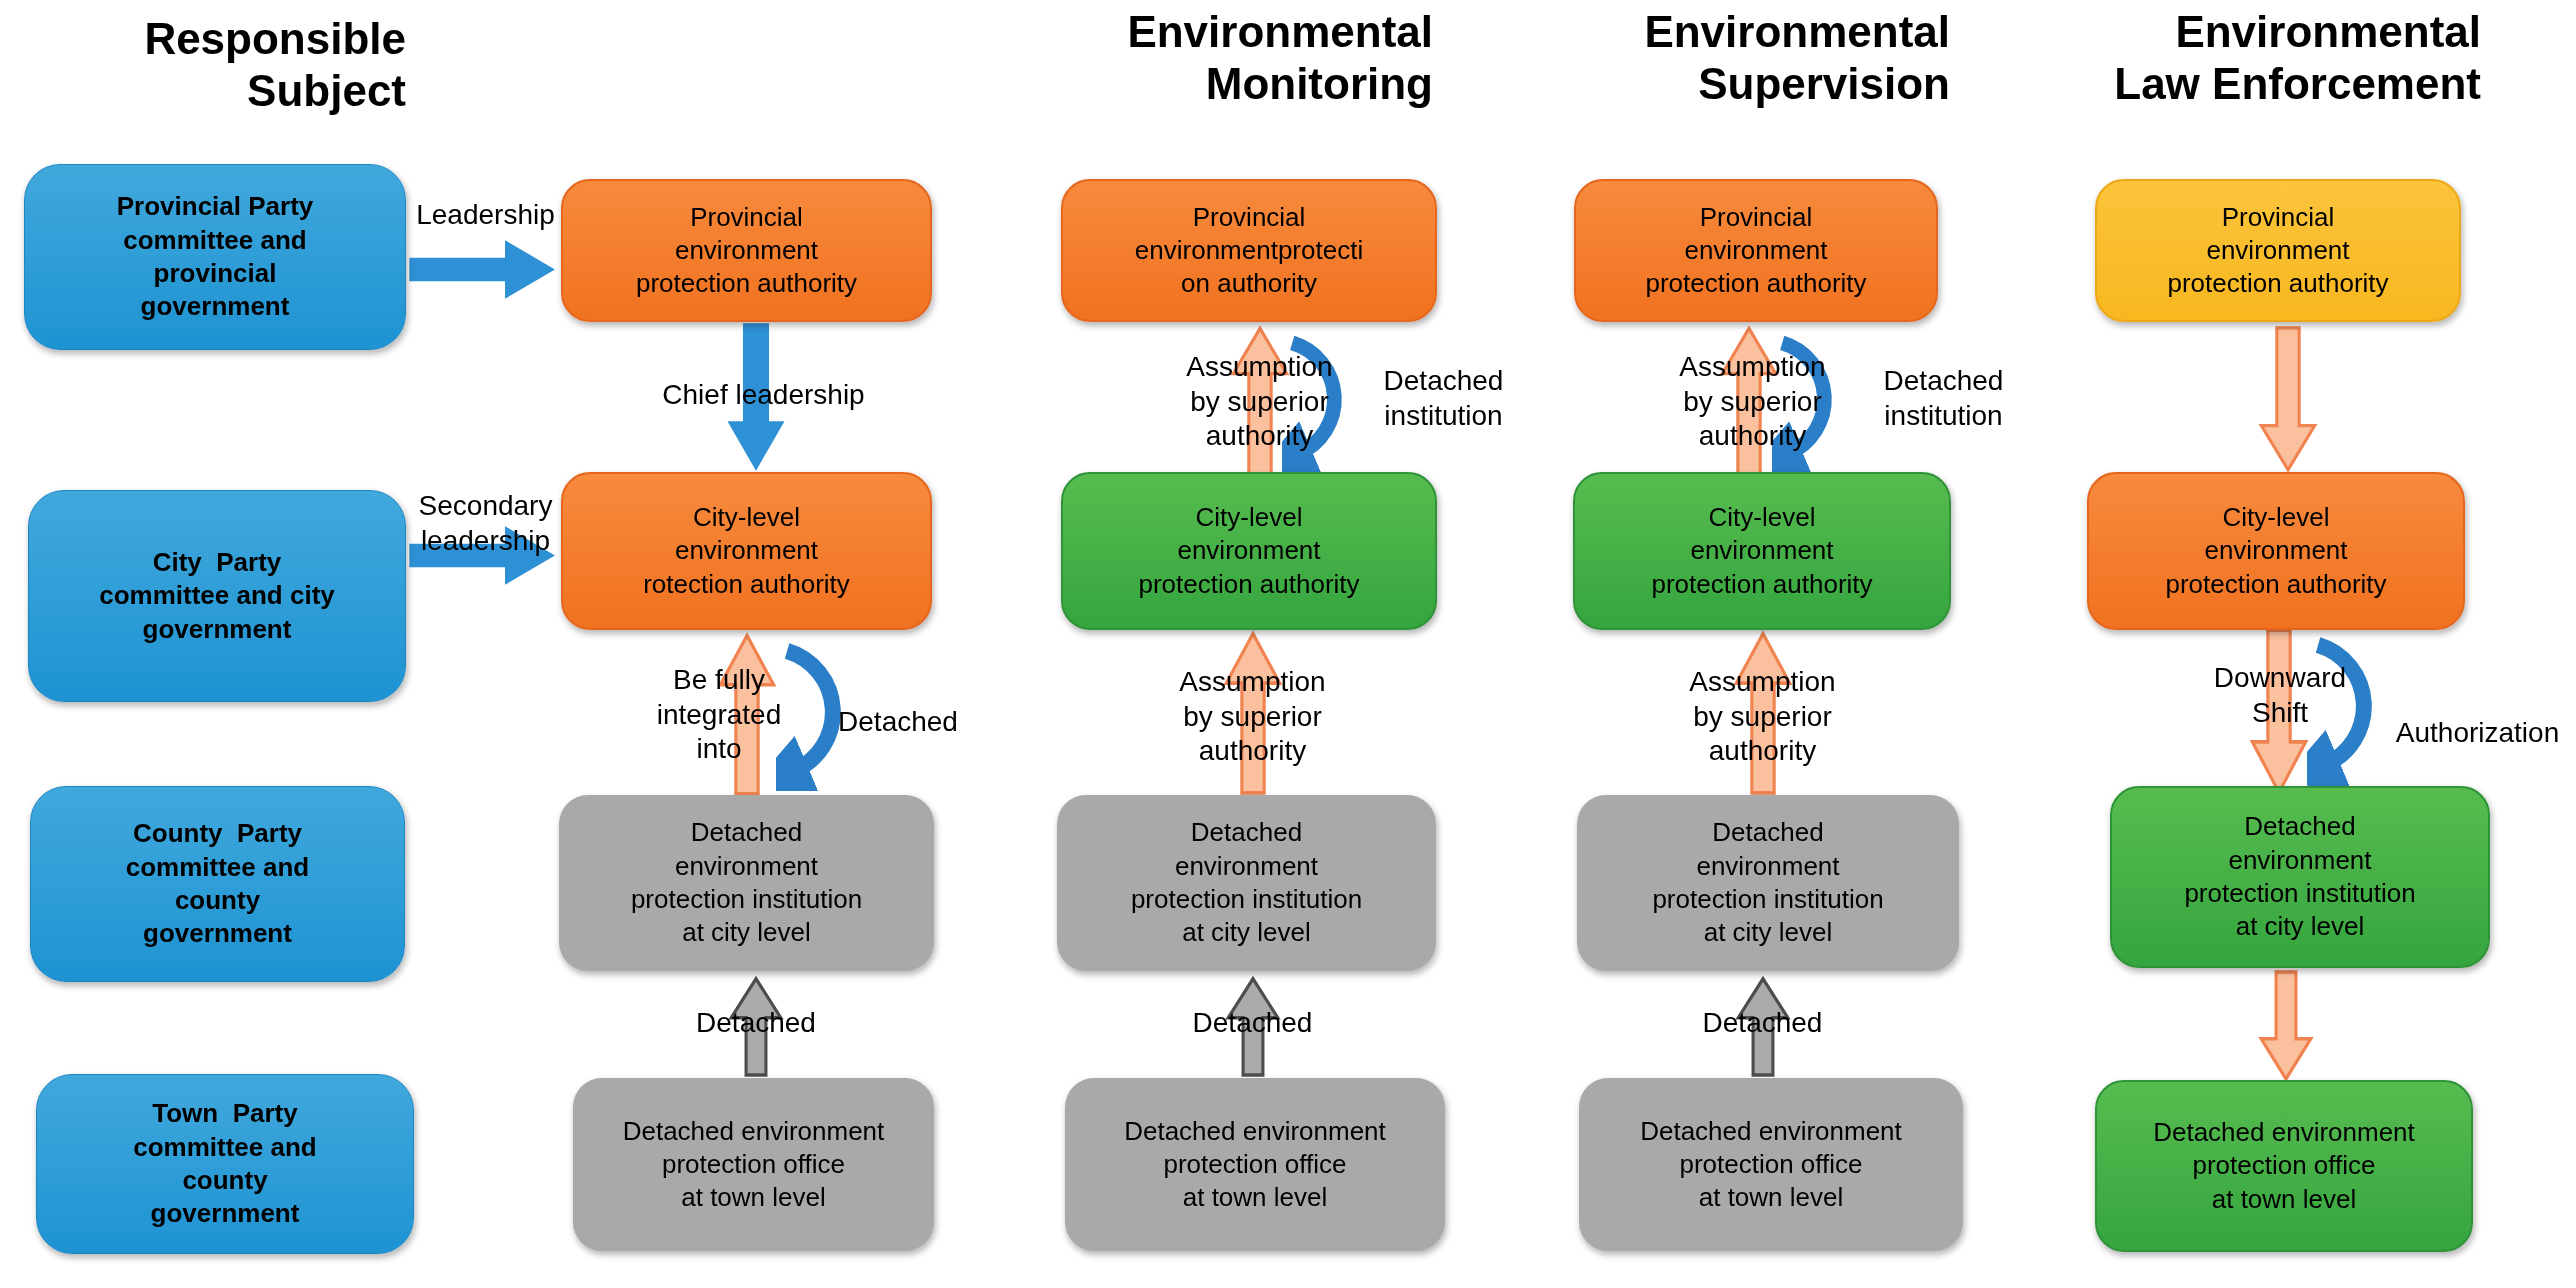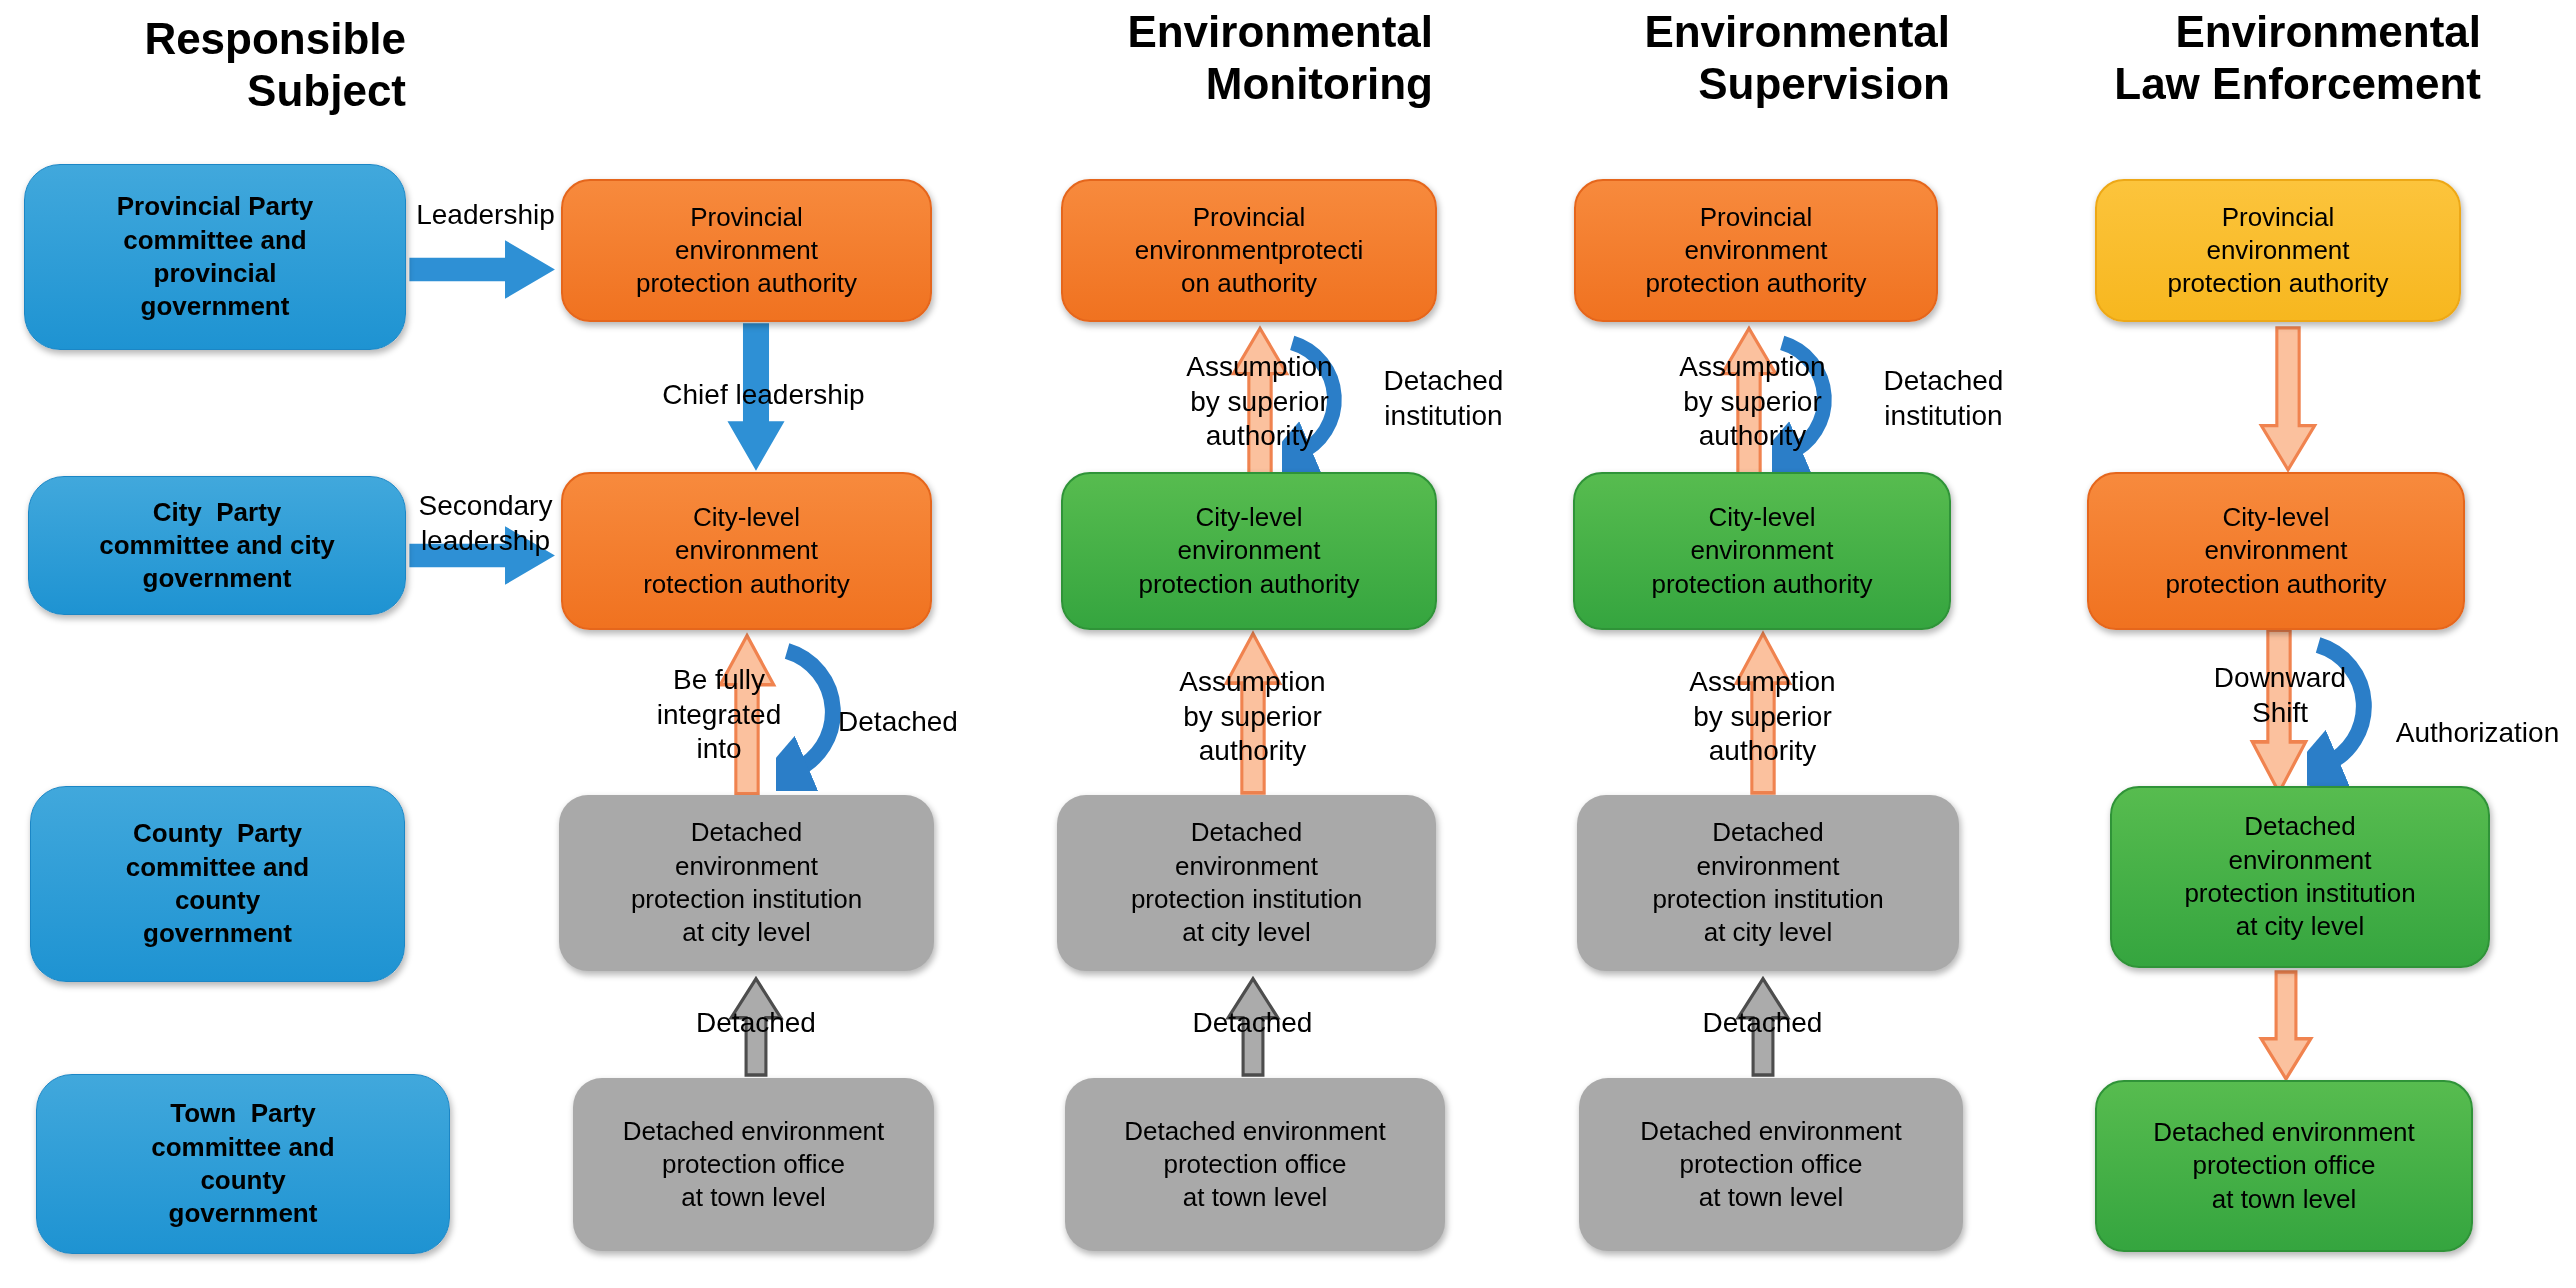--- a/index.html
+++ b/index.html
@@ -39,28 +39,28 @@
 Monitoring</div>
   <div class="hdr" style="left:1582px;top:5.6px;width:368px">Environmental
 Supervision</div>
   <div class="hdr" style="left:2078px;top:5.6px;width:403px">Environmental
 Law Enforcement</div>
 
   <div class="box b-blue" style="left:24px;top:164px;width:382px;height:186px">Provincial Party
 committee and
 provincial
 government</div>
-  <div class="box b-blue" style="left:28px;top:476px;width:378px;height:139px">City  Party
+  <div class="box b-blue" style="left:28px;top:490px;width:378px;height:212px">City  Party
 committee and city
 government</div>
   <div class="box b-blue" style="left:30px;top:786px;width:375px;height:196px">County  Party
 committee and
 county
 government</div>
-  <div class="box b-blue" style="left:36px;top:1074px;width:414px;height:180px">Town  Party
+  <div class="box b-blue" style="left:36px;top:1074px;width:378px;height:180px">Town  Party
 committee and
 county
 government</div>
 
   <div class="box b-orange" style="left:561px;top:179px;width:371px;height:143px">Provincial
 environment
 protection authority</div>
   <div class="box b-orange" style="left:561px;top:472px;width:371px;height:158px">City-level
 environment
 rotection authority</div>

